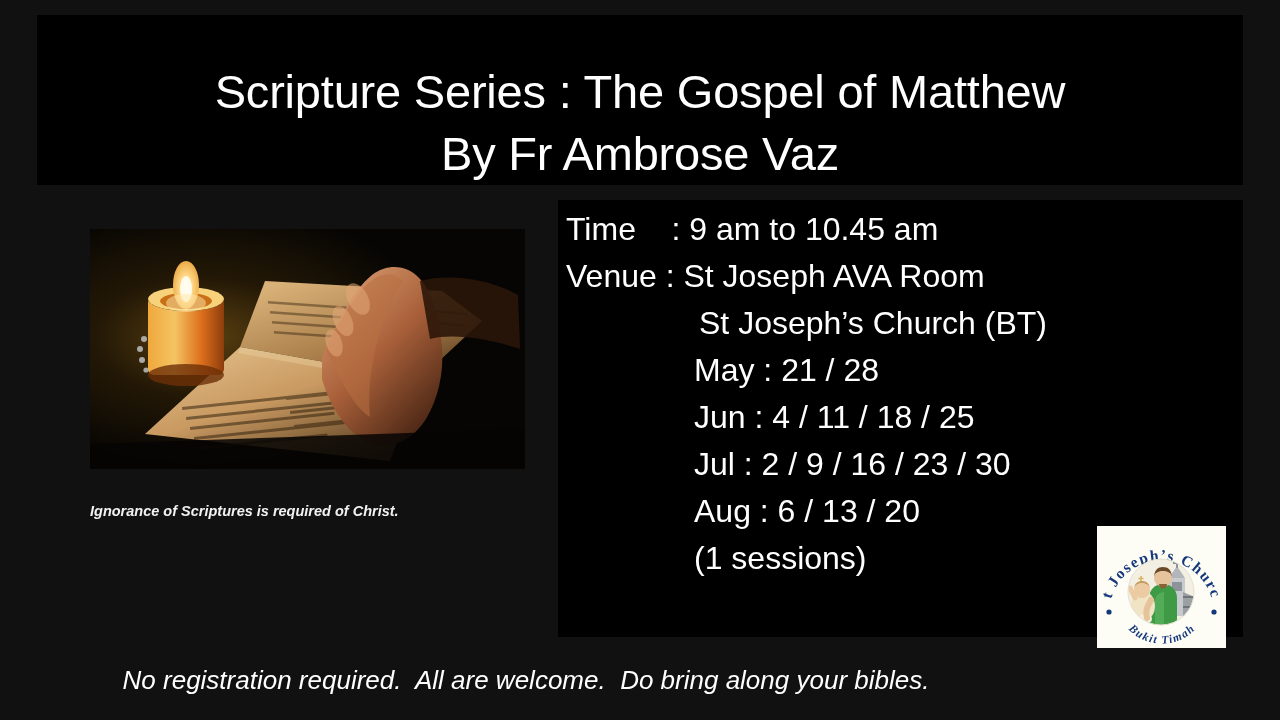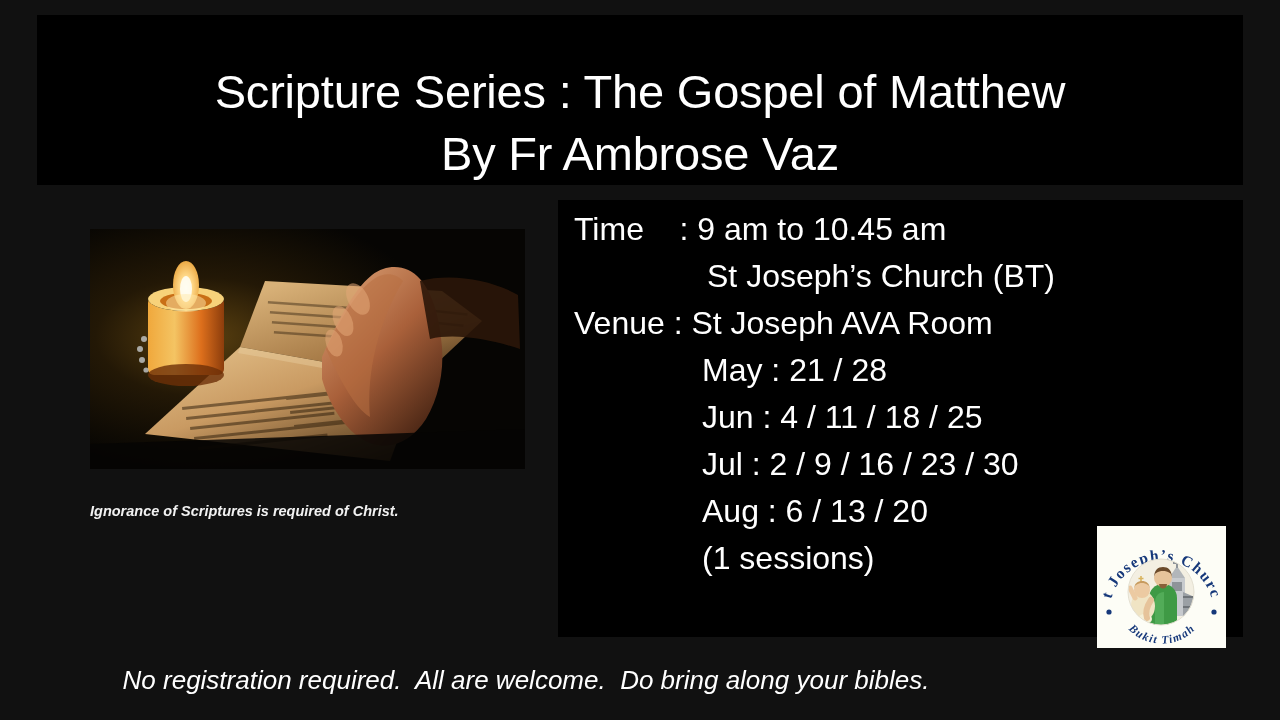--- a/index.html
+++ b/index.html
@@ -78,21 +78,20 @@
     height: 437px;
     background: #000000;
     padding: 6px 0 0 8px;
     box-sizing: border-box;
   }
   .detail-row {
     font-size: 32px;
     line-height: 47px;
     color: #ffffff;
     white-space: pre;
-    margin-left: 8px;
   }
   .detail-row.indent-1 { padding-left: 133px; }
   .detail-row.indent-2 { padding-left: 128px; }
 
   
   .logo {
     position: absolute;
     left: 1097px;
     top: 526px;
     width: 129px;
@@ -227,22 +226,22 @@
       <path d="M0 0 H435 V240 H0 Z" fill="none"></path>
     </svg>
   </div>
 
   <div class="caption">
     <span>Ignorance of Scriptures is required of Christ.</span>
   </div>
 
   <div class="details-panel">
     <div class="detail-row">Time    : 9 am to 10.45 am</div>
+    <div class="detail-row">Venue : St Joseph AVA Room</div>
     <div class="detail-row indent-1">St Joseph’s Church (BT)</div>
-    <div class="detail-row">Venue : St Joseph AVA Room</div>
     <div class="detail-row indent-2">May : 21 / 28</div>
     <div class="detail-row indent-2">Jun : 4 / 11 / 18 / 25</div>
     <div class="detail-row indent-2">Jul : 2 / 9 / 16 / 23 / 30</div>
     <div class="detail-row indent-2">Aug : 6 / 13 / 20</div>
     <div class="detail-row indent-2">(1 sessions)</div>
   </div>
 
   <div class="logo">
     <svg viewBox="0 0 129 122">
       <defs>

